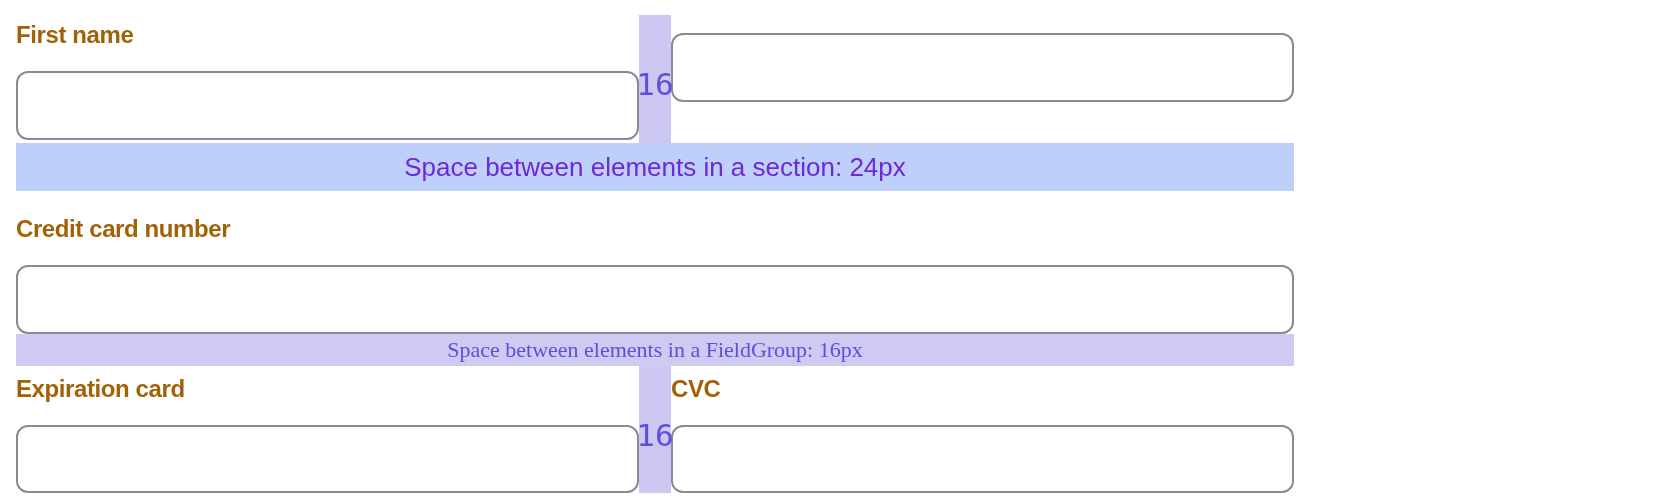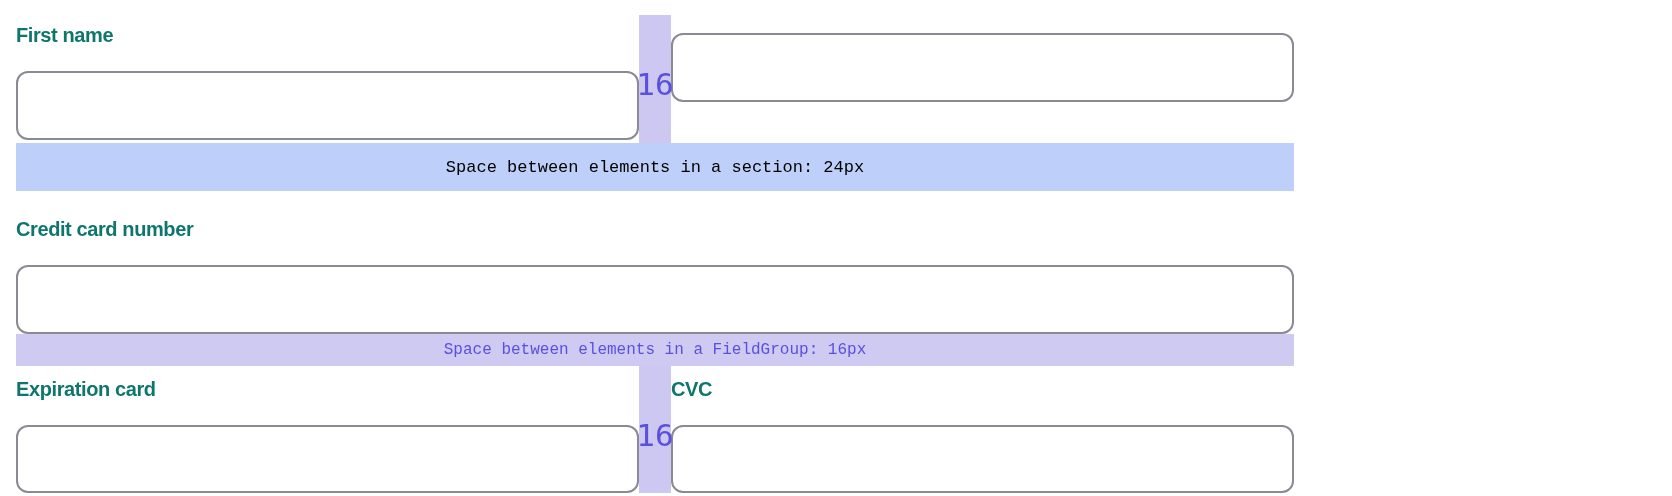--- a/index.html
+++ b/index.html
@@ -13,24 +13,24 @@
     margin-left: 16px;
     width: 1278px;
   }
   
   .field-row { display: flex; align-items: stretch; }
   .row-names  { margin-top: 15px; height: 128px; }
   .row-expiry { height: 127px; }
   .col { width: 623px; display: flex; flex-direction: column; }
   .field-label {
     display: block;
-    font-size: 20px; line-height: 36px;
+    font-size: 24px; line-height: 36px;
     font-weight: 600;
     letter-spacing: -0.4px;
-    color: #0f766e;
+    color: #a16207;
   }
   .row-names .field-label  { margin-top: 2px; }
   .row-expiry .field-label { margin-top: 5px; }
   .text-input {
     margin-top: 18px;
     width: 100%; height: 69px;
     border: 2px solid #8A8A94;
     border-radius: 12px;
     background: #ffffff;
     font-size: 26px;
@@ -57,31 +57,31 @@
   
   .spacer-bar {
     width: 1278px;
     display: flex; align-items: center; justify-content: center;
   }
   .section-bar {
     height: 48px;
     background: #BED0FA;
   }
   .section-bar .spacer-text {
-    font-family: Liberation Mono, monospace;
-    font-size: 17px;
-    color: #000000;
+    font-family: Liberation Sans, sans-serif;
+    font-size: 26px;
+    color: #6d28d9;
   }
   .fieldgroup-bar {
     height: 32px;
     background: #CFCAF2;
   }
   .fieldgroup-bar .spacer-text {
-    font-family: Liberation Mono, monospace;
-    font-size: 16px;
+    font-family: Liberation Serif, serif;
+    font-size: 22px;
     color: #5A50DE;
   }
   
   .row-card { margin-top: 20px; }
   .row-card .col { width: 1278px; }
 </style>
 </head>
 <body>
 
 <div class="content">

